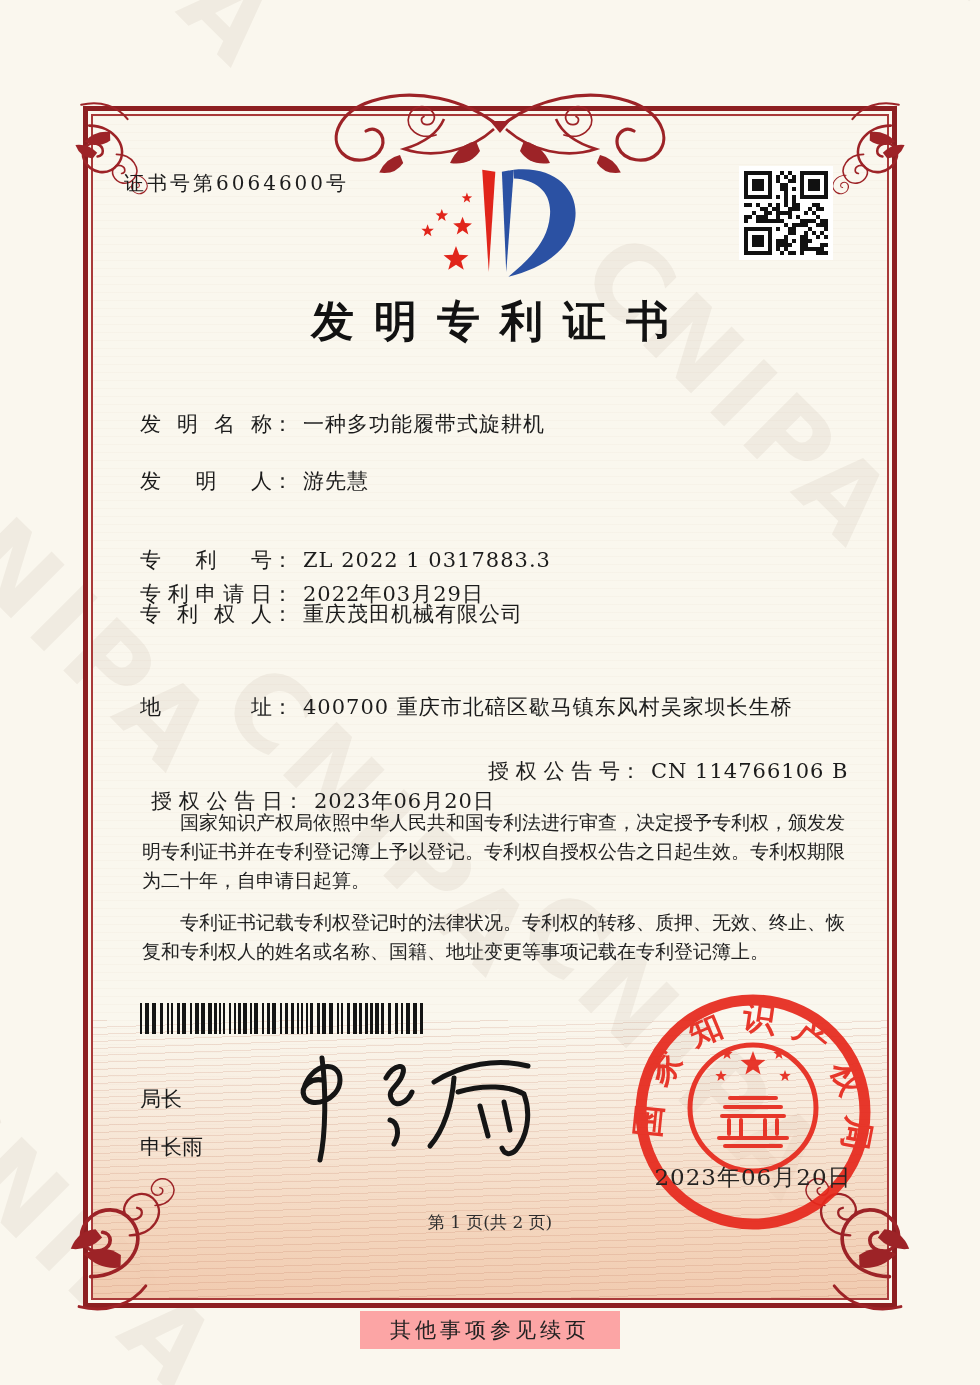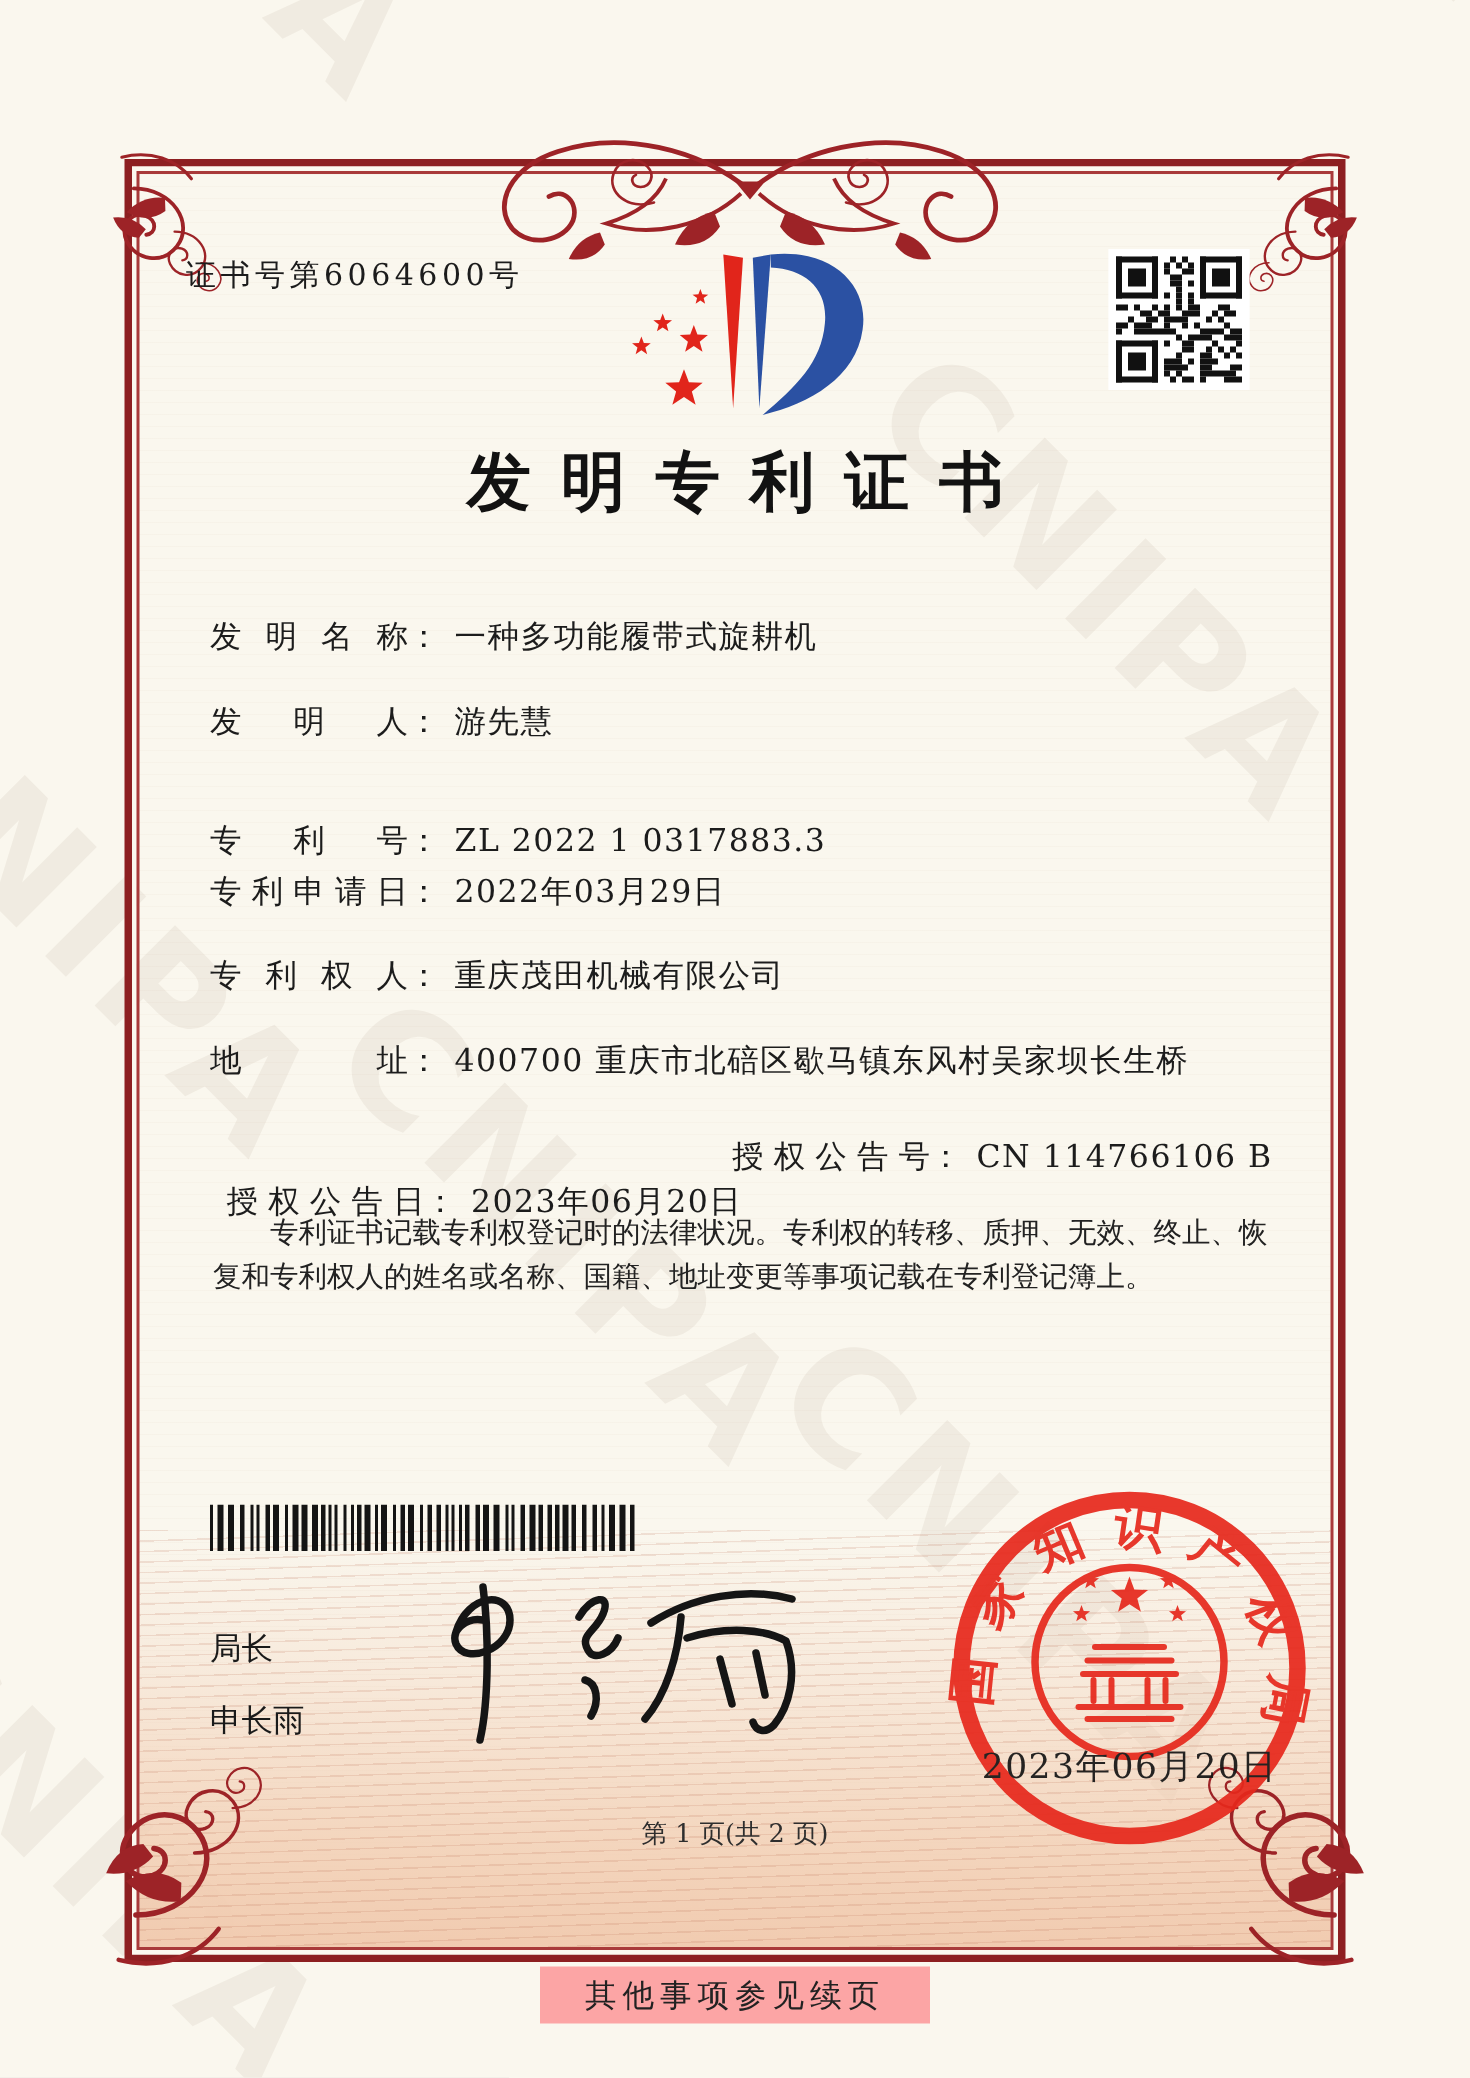--- a/index.html
+++ b/index.html
@@ -288,34 +288,35 @@
   </div>
   <div class="frow" style="top:467px;">
     <span class="flabel">发明人</span><span class="fcolon">：</span><span class="fvalue">游先慧</span>
   </div>
   <div class="frow" style="top:523px;margin-top:23px;">
     <span class="flabel">专利号</span><span class="fcolon">：</span><span class="fvalue">ZL 2022 1 0317883.3</span>
   </div>
   <div class="frow" style="top:580px;">
     <span class="flabel">专利申请日</span><span class="fcolon">：</span><span class="fvalue">2022年03月29日</span>
   </div>
-  <div class="frow" style="top:636px;">
+  <div class="frow" style="top:600px;">
     <span class="flabel">专利权人</span><span class="fcolon">：</span><span class="fvalue">重庆茂田机械有限公司</span>
   </div>
   <div class="frow" style="top:693px;">
     <span class="flabel">地址</span><span class="fcolon">：</span><span class="fvalue">400700 重庆市北碚区歇马镇东风村吴家坝长生桥</span>
   </div>
   <div class="frow" style="top:787px;margin-left:11px;">
     <span class="flabel">授权公告日</span><span class="fcolon">：</span><span class="fvalue">2023年06月20日</span>
   </div>
   <div class="abs" style="left:488px;top:757px;font-size:21px;white-space:nowrap;">
     <span class="flabel">授权公告号</span><span class="fcolon">：</span><span class="fvalue">CN 114766106 B</span>
   </div>
 
   <div class="abs" id="paras">
+    <p>国家知识产权局依照中华人民共和国专利法进行审查，决定授予专利权，颁发发明专利证书并在专利登记簿上予以登记。专利权自授权公告之日起生效。专利权期限为二十年，自申请日起算。</p>
     <p>专利证书记载专利权登记时的法律状况。专利权的转移、质押、无效、终止、恢复和专利权人的姓名或名称、国籍、地址变更等事项记载在专利登记簿上。</p>
   </div>
 
   <svg class="abs" id="barcode" width="292" height="31" viewBox="0 0 292 31">
     <g id="barcode-bars" fill="#141414">
         <rect x="0" y="0" width="2" height="31"></rect>
         <rect x="5" y="0" width="4" height="31"></rect>
         <rect x="12" y="0" width="4" height="31"></rect>
         <rect x="20" y="0" width="3" height="31"></rect>
         <rect x="27" y="0" width="2" height="31"></rect>

